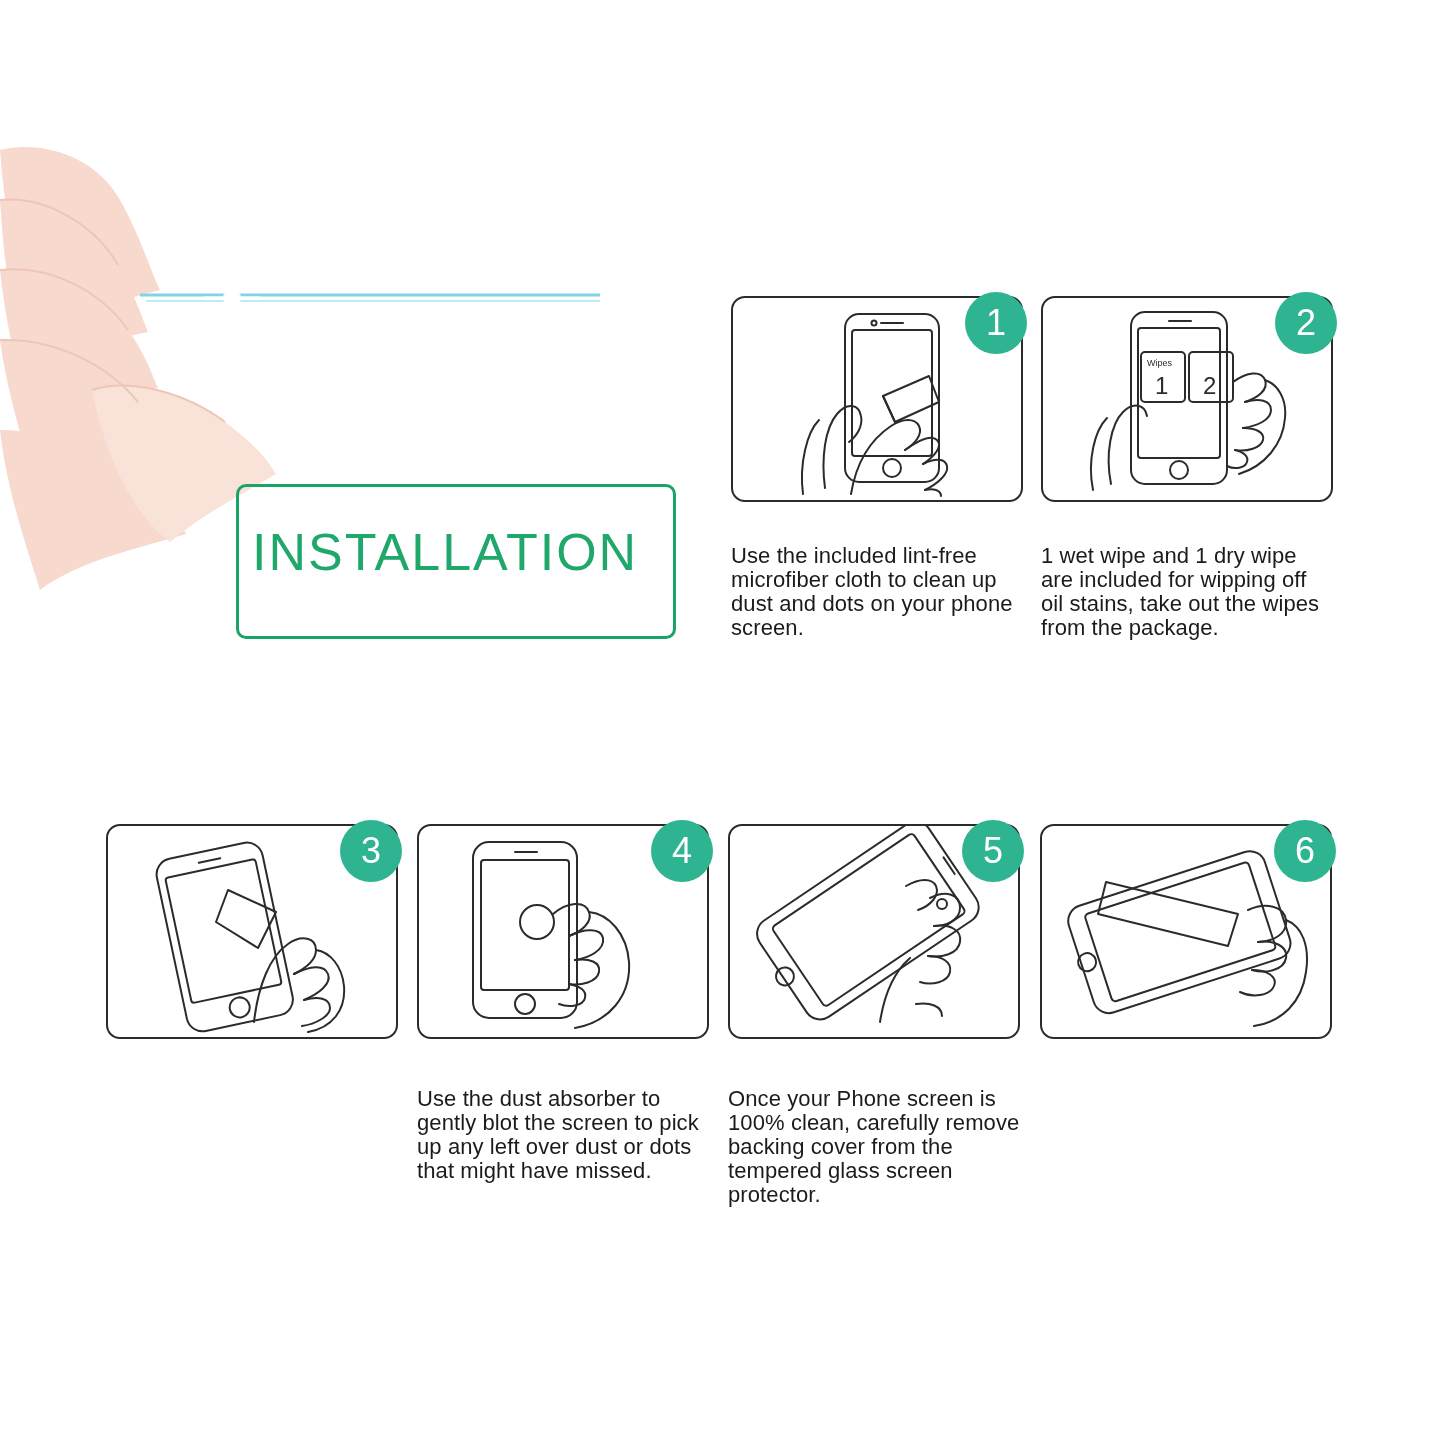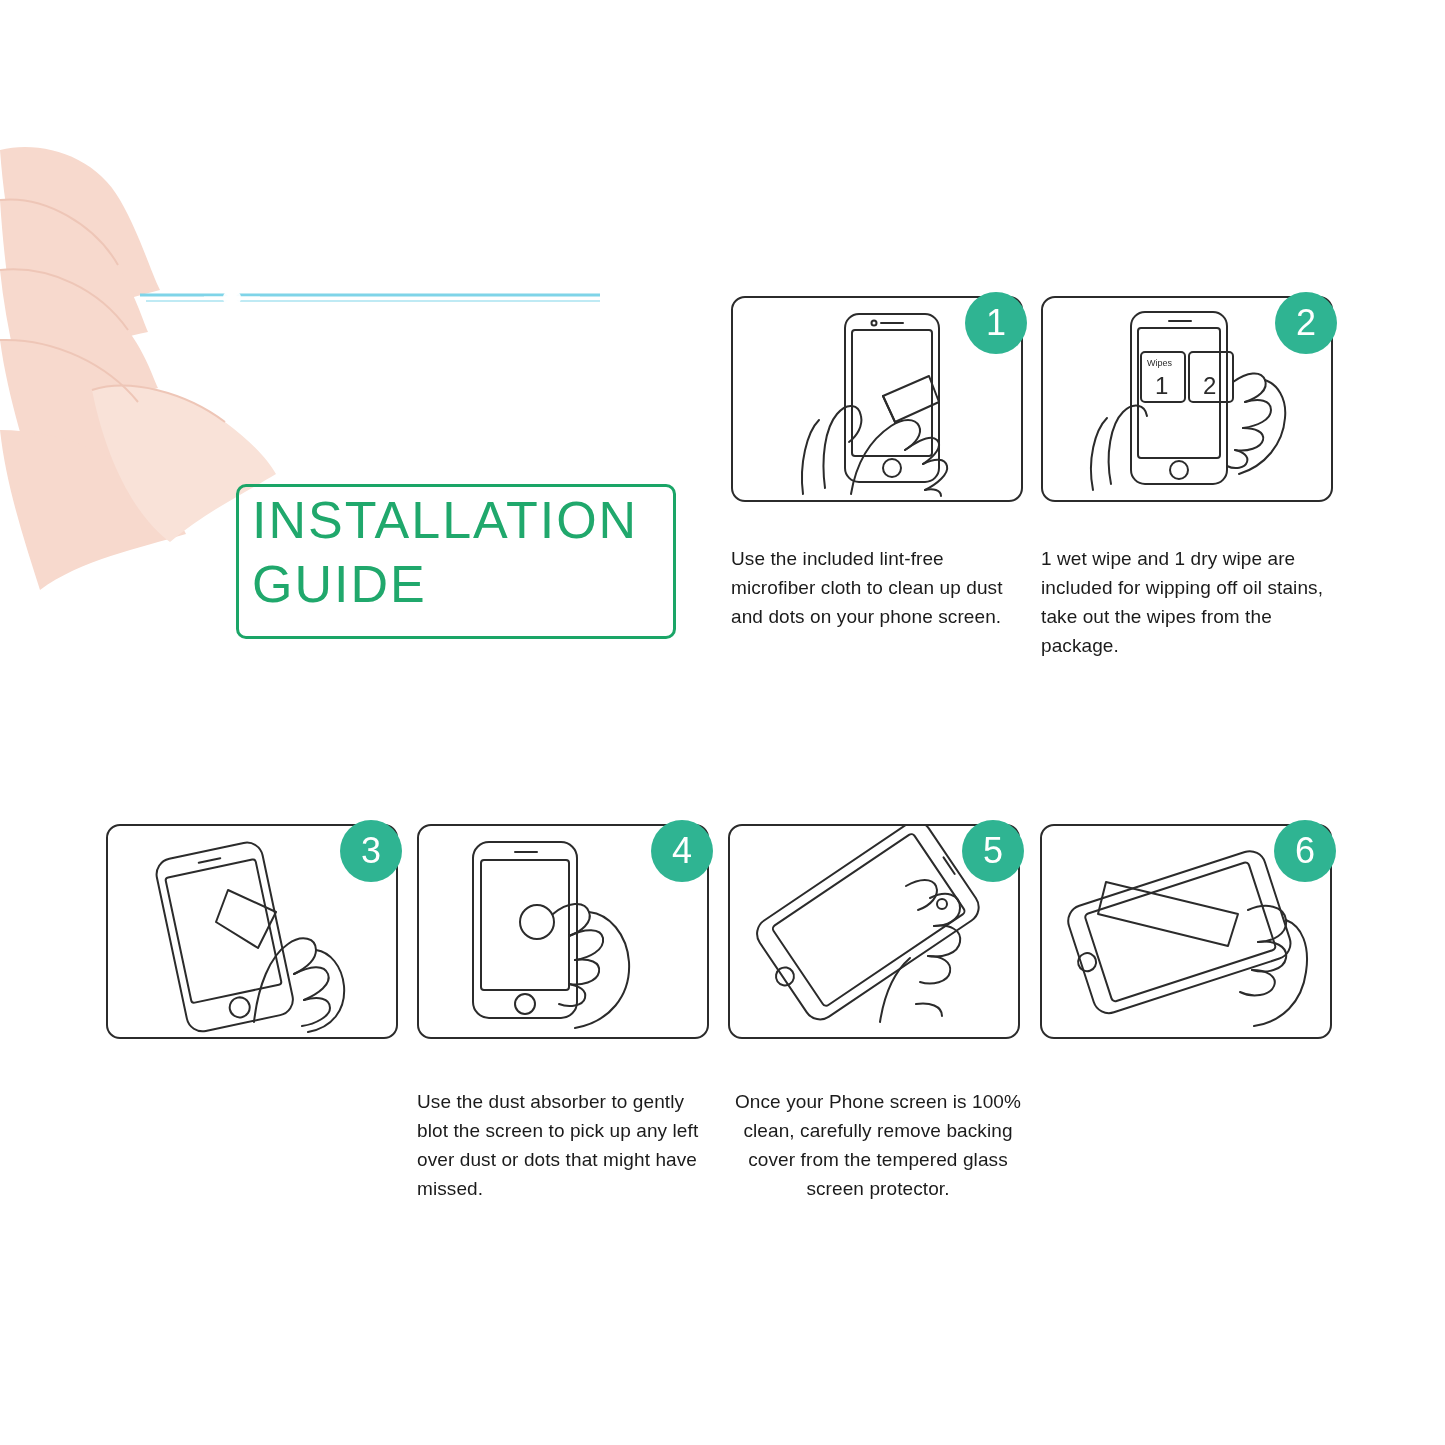--- a/index.html
+++ b/index.html
@@ -33,21 +33,21 @@
     top: 484px;
     width: 440px;
     height: 155px;
     border: 3px solid #1aa567;
     border-radius: 10px;
     box-sizing: border-box;
   }
   .title-text {
     position: absolute;
     left: 252px;
-    top: 488px;
+    top: 520px;
     width: 430px;
     color: #20a86c;
     font-size: 52px;
     line-height: 64px;
     letter-spacing: 2px;
     font-weight: 400;
   }
 
   
   .step {
@@ -70,22 +70,22 @@
     background: #2fb492;
     color: #ffffff;
     font-size: 36px;
     line-height: 62px;
     text-align: center;
     font-weight: 400;
     top: -6px;
     right: -6px;
   }
   .caption {
-    font-size: 19px;
-    line-height: 29px;
+    font-size: 22px;
+    line-height: 24px;
     color: #1b1b1b;
     margin-top: 16px;
     letter-spacing: 0.1px;
   }
 
   
   #step1 { left: 731px; top: 296px; width: 292px; }
   #step1 .step-frame { width: 292px; height: 206px; }
   #step2 { left: 1041px; top: 296px; width: 292px; }
   #step2 .step-frame { width: 292px; height: 206px; }
@@ -94,21 +94,21 @@
   #step3 .step-frame { width: 292px; height: 215px; }
   #step4 { left: 417px; top: 824px; width: 292px; }
   #step4 .step-frame { width: 292px; height: 215px; }
   #step5 { left: 728px; top: 824px; width: 292px; }
   #step5 .step-frame { width: 292px; height: 215px; }
   #step6 { left: 1040px; top: 824px; width: 292px; }
   #step6 .step-frame { width: 292px; height: 215px; }
 
   #step1 .caption, #step2 .caption { margin-top: 42px; }
   #step3 .caption, #step4 .caption, #step5 .caption, #step6 .caption { margin-top: 48px; }
-  #step5 .caption, #step6 .caption { width: 300px; text-align: center; }
+  #step5 .caption, #step6 .caption { width: 300px; }
 </style>
 </head>
 <body>
 
 <div id="page">
 
   <div class="hand-illus">
     <svg width="640" height="460" viewBox="0 0 640 460" xmlns="http://www.w3.org/2000/svg">
 
       <g fill="#f7d9cd" stroke="none">
@@ -137,21 +137,20 @@
         <line x1="212" y1="138" x2="252" y2="178"></line>
         <line x1="252" y1="138" x2="212" y2="178"></line>
       </g>
       <circle cx="232" cy="158" r="9" fill="#ffffff" opacity="0.95"></circle>
     </svg>
   </div>
 
   <div class="title-box"></div>
   <div class="title-text">
     <div>INSTALLATION</div>
-    <div>GUIDE</div>
   </div>
 
   <div class="step" id="step1">
     <div class="step-frame">
       <svg width="288" height="202" viewBox="0 0 288 202">
         <g fill="none" stroke="#2b2b2b" stroke-width="2" stroke-linecap="round" stroke-linejoin="round">
 
           <rect x="112" y="16" width="94" height="168" rx="14"></rect>
           <rect x="119" y="32" width="80" height="126" rx="3"></rect>
           <circle cx="159" cy="170" r="9"></circle>

